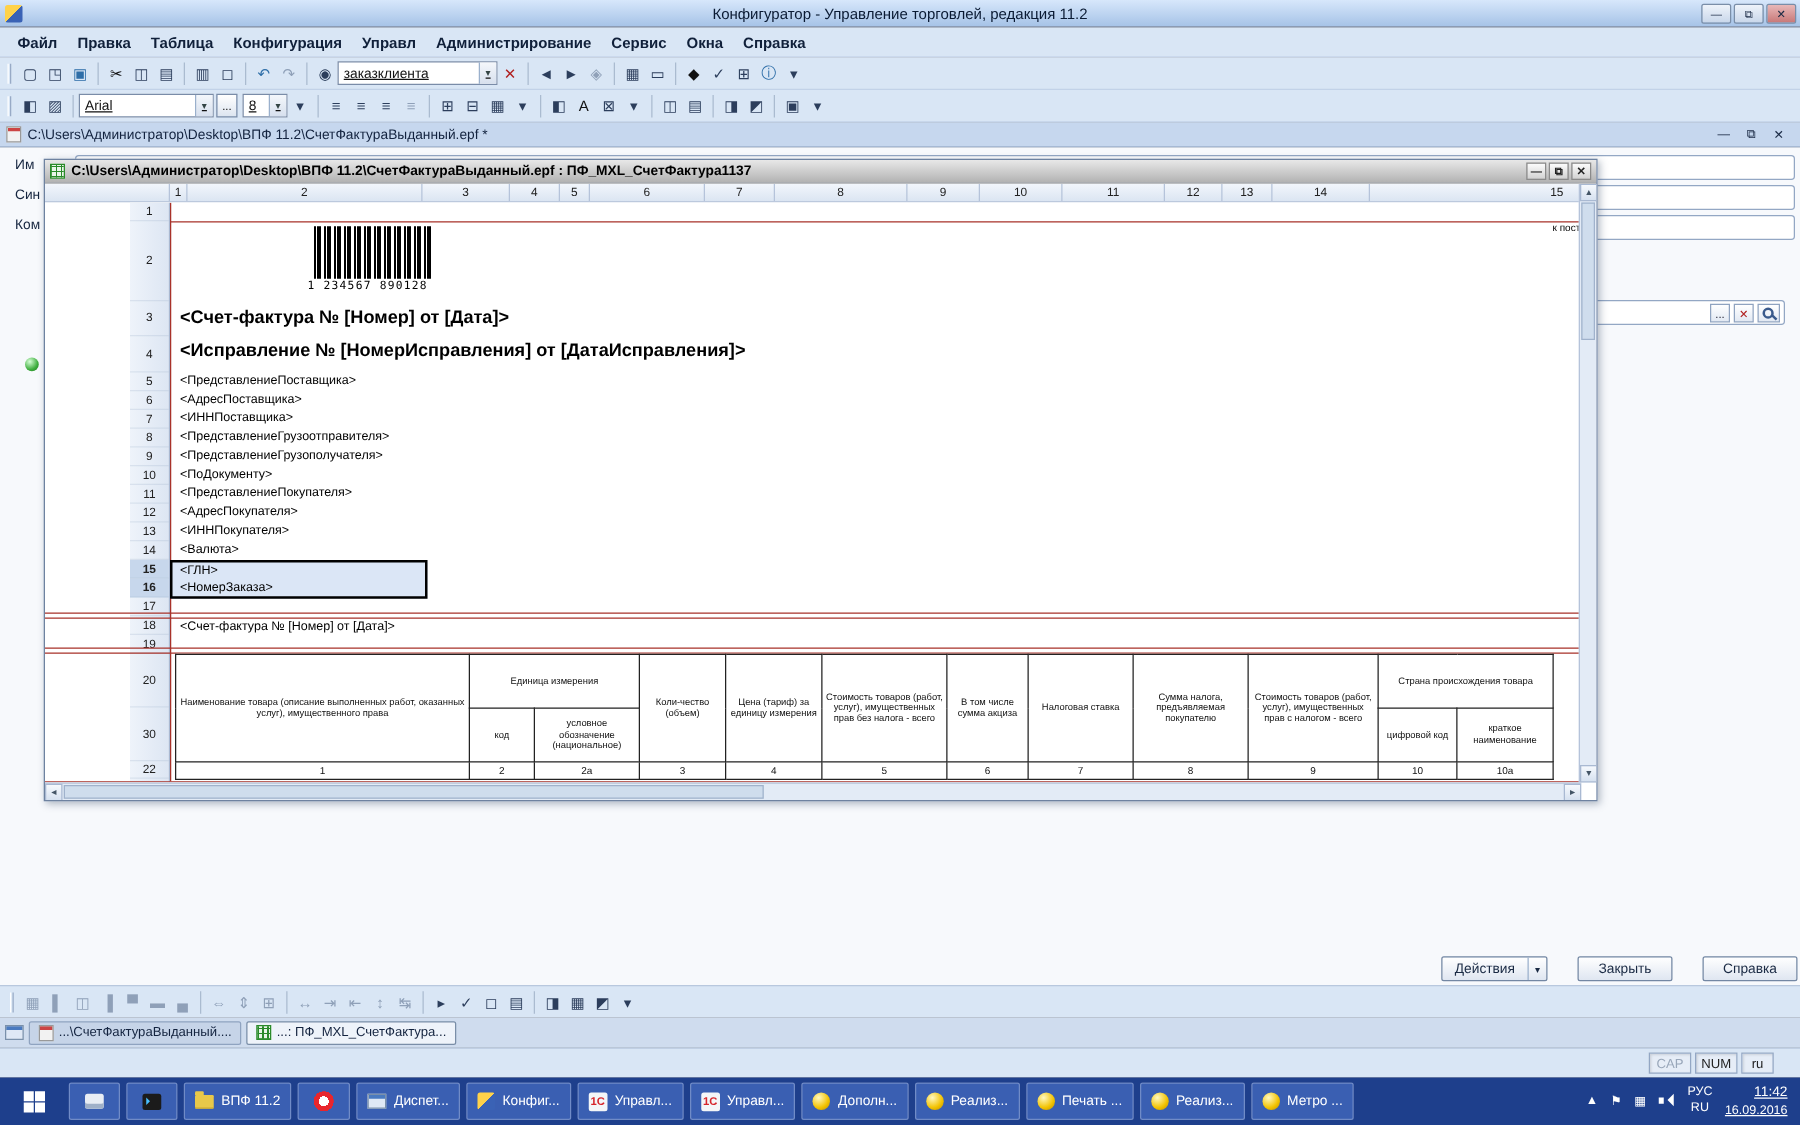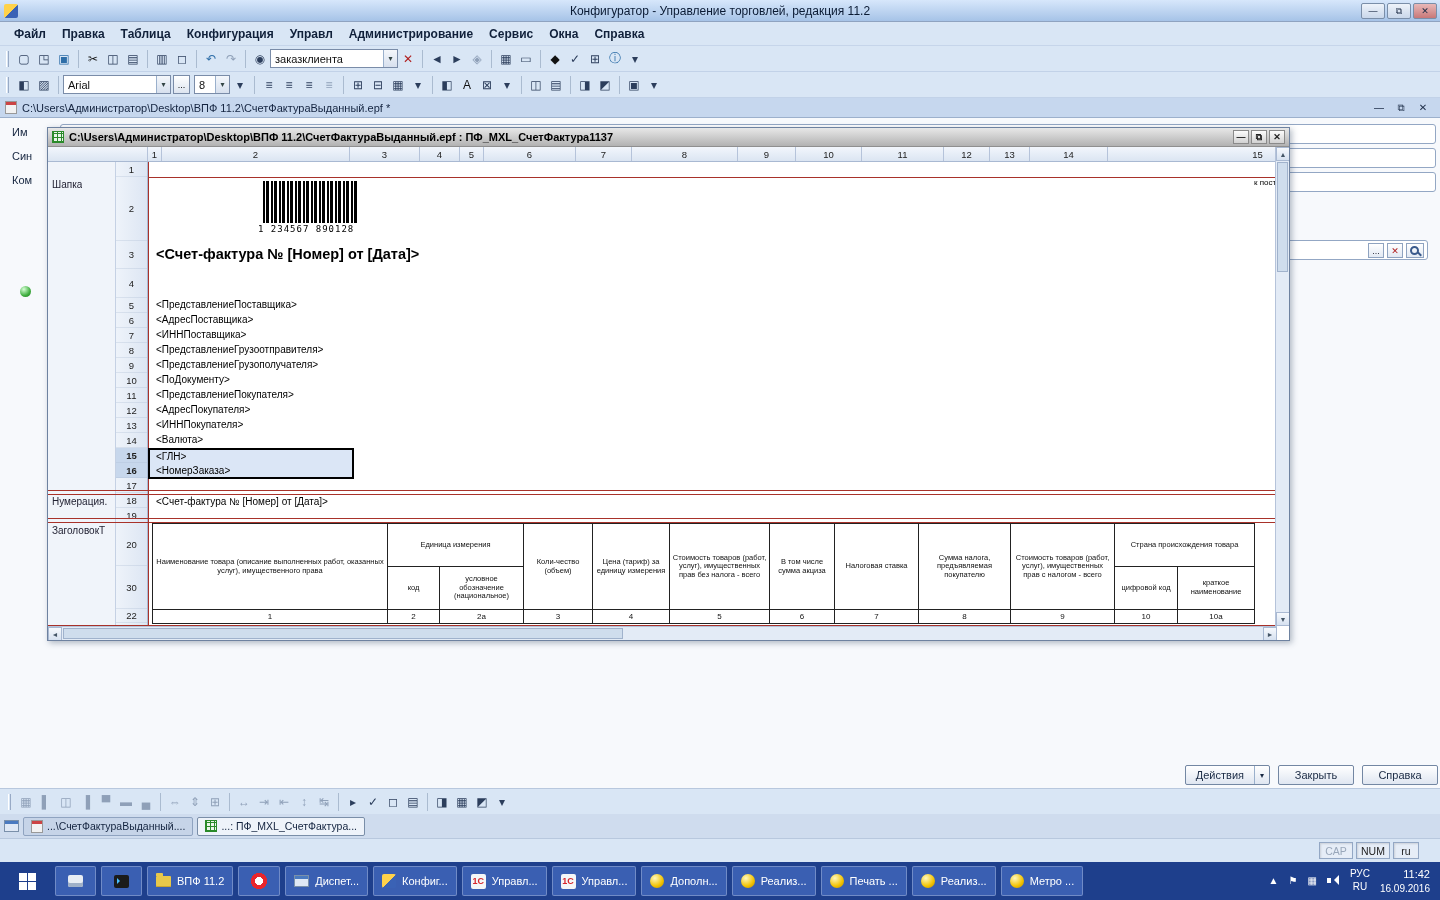--- a/index.html
+++ b/index.html
@@ -16,42 +16,42 @@
 
   .menubar{position:absolute;left:0;top:22px;right:0;height:24px;background:#d9e6f5;border-bottom:1px solid #c6d5ea;display:flex;align-items:center;padding-left:6px;font-weight:bold;}
   .mitem{padding:3px 8px;font-size:12px;color:#10203a;border-radius:2px;}
 
   .tb{position:absolute;left:0;right:0;height:26px;background:#d9e6f5;border-bottom:1px solid #c2d2e8;display:flex;align-items:center;padding-left:4px;}
   .tb1{top:46px;} .tb2{top:72px;}
   .grip{width:3px;height:16px;border-left:1px solid #ffffff;border-right:1px solid #98aac6;margin:0 5px 0 2px;flex:none;}
   .i{display:inline-flex;width:20px;height:18px;align-items:center;justify-content:center;font-size:12px;color:#2c3e5c;flex:none;border:1px solid transparent;border-radius:2px;}
   .i.red{color:#b02020;} .i.dark{color:#111;} .i.dim{color:#8fa0b8;} .i.blue{color:#2e6ea8;}
   .sep{width:1px;height:18px;background:#aabbd0;margin:0 4px;flex:none;}
-  .combo{display:flex;align-items:center;height:19px;background:#fff;border:1px solid #7a8ca8;font-size:11px;color:#111;padding-left:4px;flex:none;}
+  .combo{display:flex;align-items:center;height:19px;background:#fff;border:1px solid #7a8ca8;font-size:11px;color:#111;padding-left:4px;flex:none;text-decoration:underline;}
   .combo .arr{margin-left:auto;width:14px;height:100%;display:flex;align-items:center;justify-content:center;background:linear-gradient(#f4f7fb,#d7e0ee);border-left:1px solid #9ab0cc;font-size:8px;color:#344;}
   .mini{width:17px;height:19px;border:1px solid #7a8ca8;background:linear-gradient(#fff,#dde5f0);font-size:9px;display:flex;align-items:center;justify-content:center;flex:none;margin-left:2px;}
 
   .mdibar{position:absolute;left:0;top:98px;right:0;height:20px;background:#c6d7ee;border-bottom:1px solid #9cb0cc;display:flex;align-items:center;gap:5px;padding:0 5px;font-size:11px;color:#13233f;}
   .ic-epf{width:12px;height:13px;background:#f2f2f2;border:1px solid #999;box-shadow:inset 0 3px #cc4444;flex:none;}
   .mdib{display:flex;gap:6px;margin-left:auto;padding-right:4px;}
   .mdib span{font-size:10px;color:#1a2a44;width:16px;text-align:center;}
 
   
   .workspace{position:absolute;left:0;top:118px;right:0;height:670px;background:#f7f9fc;}
   .flabel{position:absolute;left:12px;font-size:11px;color:#15253f;z-index:1;}
   .finput{position:absolute;height:20px;background:#fff;border:1px solid #93a7c4;border-radius:3px;z-index:1;}
   .fbtns{position:absolute;right:3px;top:2px;display:flex;gap:3px;align-items:center;}
   .fbtn{min-width:16px;height:15px;border:1px solid #8fa3c0;background:linear-gradient(#fff,#e2e9f3);display:flex;align-items:center;justify-content:center;font-size:9px;color:#223;padding:0 2px;}
   .ic-green{width:11px;height:11px;border-radius:50%;background:radial-gradient(circle at 35% 30%,#d6ffd6,#3fae3f 60%,#1d7a1d);position:absolute;left:20px;top:168px;z-index:1;}
   .ic-mag{width:12px;height:12px;position:relative;display:inline-block;}
   .ic-mag:before{content:"";position:absolute;left:1px;top:1px;width:5px;height:5px;border:2px solid #3a5a8c;border-radius:50%;}
   .ic-mag:after{content:"";position:absolute;left:8px;top:8px;width:5px;height:2px;background:#3a5a8c;transform:rotate(45deg);}
 
   
-  .mxl{position:absolute;left:35px;top:9px;width:1243px;height:514px;border:1px solid #6e82a0;background:#d9e3f2;box-shadow:2px 2px 6px rgba(40,60,90,.35);z-index:5;margin-left:12px;}
+  .mxl{position:absolute;left:35px;top:9px;width:1243px;height:514px;border:1px solid #6e82a0;background:#d9e3f2;box-shadow:2px 2px 6px rgba(40,60,90,.35);z-index:5;}
   .mxl-tb{height:19px;background:linear-gradient(#e8e8e8,#b2b2b2);border-bottom:1px solid #8f8f8f;display:flex;align-items:center;gap:5px;padding:0 4px;font-size:11px;font-weight:bold;color:#000;}
   .ti-grid{width:12px;height:12px;background-color:#eaf5ea;border:1px solid #2a8a2a;background-image:repeating-linear-gradient(0deg,#2a8a2a 0 1px,transparent 1px 4px),repeating-linear-gradient(90deg,#2a8a2a 0 1px,transparent 1px 4px);flex:none;}
   .mxl-tbt{white-space:nowrap;overflow:hidden;}
   .mxlbtns{margin-left:auto;display:flex;gap:2px;}
   .mb{width:16px;height:14px;border:1px solid #8a8a8a;background:linear-gradient(#fcfcfc,#d2d2d2);font-size:9px;display:flex;align-items:center;justify-content:center;color:#222;}
   .mxl-main{position:relative;height:493px;background:#fff;overflow:hidden;}
   .colhdr{display:flex;height:15px;background:linear-gradient(#f2f6fc,#dbe5f2);border-bottom:1px solid #a9b9d2;overflow:hidden;}
   .cc{border-right:1px solid #b5c3da;font-size:9.5px;color:#222;display:flex;align-items:center;justify-content:center;flex:none;height:100%;}
   .corner{width:100px;}
   .mxl-body{position:relative;height:464px;background:#fff;overflow:hidden;}
@@ -74,21 +74,21 @@
   .ht td{border:1px solid #222;padding:0 2px;vertical-align:middle;line-height:1.15;overflow:hidden;}
   .ht .numrow td{font-size:8px;}
   .vscroll{position:absolute;right:0;top:0;bottom:14px;width:14px;background:#e3ebf6;border-left:1px solid #b5c3da;display:flex;flex-direction:column;z-index:6;}
   .hscroll{position:absolute;left:0;bottom:0;height:14px;width:1229px;background:#e3ebf6;border-top:1px solid #b5c3da;display:flex;z-index:6;}
   .sbtn{width:14px;height:14px;background:linear-gradient(#f6f9fd,#d6e1f0);border:1px solid #a9b9d2;font-size:7px;color:#456;display:flex;align-items:center;justify-content:center;flex:none;}
   .vthumb{margin:1px;height:110px;background:#cfdded;border:1px solid #a0b2cc;flex:none;}
   .hthumb{margin:1px;width:560px;background:#cfdded;border:1px solid #a0b2cc;flex:none;}
   .track{flex:1;}
 
   
-  .abtn-row{position:absolute;right:2px;top:647px;display:flex;gap:8px;z-index:1;justify-content:center;}
+  .abtn-row{position:absolute;right:2px;top:647px;display:flex;gap:24px;z-index:1;justify-content:center;}
   .abtn{height:20px;border:1px solid #7387a3;background:linear-gradient(#ffffff,#dfe6f1);border-radius:2px;font-size:11px;color:#1a2a44;display:flex;align-items:center;justify-content:center;}
   .abtn .lbl{padding:0 10px;}
   .abtn .darr{width:15px;height:100%;border-left:1px solid #9ab0cc;display:flex;align-items:center;justify-content:center;font-size:8px;}
   .w76{width:76px;}
 
   
   .btoolbar{position:absolute;left:0;top:788px;right:0;height:26px;background:#d9e6f5;border-top:1px solid #b8c8de;display:flex;align-items:center;padding-left:6px;}
   .tabbar{position:absolute;left:0;top:814px;right:0;height:24px;background:#cfdcee;display:flex;align-items:center;gap:4px;padding-left:4px;}
   .ic-win{width:15px;height:12px;background:#dfe8f5;border:1px solid #7a90aa;box-shadow:inset 0 3px #4a7ac0;flex:none;}
   .tab{height:19px;display:flex;align-items:center;gap:4px;padding:0 7px;border:1px solid #8fa3c0;background:#c6d4e8;font-size:10.5px;color:#13233f;border-radius:2px;white-space:nowrap;}
@@ -112,21 +112,21 @@
   .ic-opera{width:16px;height:16px;background:radial-gradient(circle at 50% 50%,#fff 0 4px,#e8262d 4px 8px,transparent 8px);flex:none;}
   .ic-conf{width:14px;height:14px;background:linear-gradient(135deg,#ffd24a 0 50%,#3a62b5 50% 100%);border-radius:2px;flex:none;}
   .ic-1c{width:15px;height:15px;background:#f4f6f8;border-radius:2px;color:#d6252b;font-weight:bold;font-size:9px;display:flex;align-items:center;justify-content:center;flex:none;}
   .ic-ball{width:14px;height:14px;border-radius:50%;background:radial-gradient(circle at 35% 30%,#fff8c0,#f2c200 60%,#b88a00);flex:none;}
   .tray{margin-left:auto;display:flex;align-items:center;gap:10px;padding-right:6px;}
   .trayi{font-size:10px;color:#fff;}
   .spk{width:13px;height:11px;position:relative;}
   .spk:before{content:"";position:absolute;left:0;top:3px;width:4px;height:5px;background:#fff;}
   .spk:after{content:"";position:absolute;left:2px;top:0;border:5.5px solid transparent;border-right-color:#fff;}
   .trtxt{text-align:center;font-size:10px;line-height:1.25;}
-  .trtime{text-align:right;font-size:11px;line-height:1.3;}
+  .trtime{text-align:right;font-size:11px;line-height:1.3;text-decoration:underline;}
 </style>
 </head>
 <body>
 
 <div class="app">
 
   <div class="titlebar">
     <span class="appico"></span>
     <span class="title-text">Конфигуратор - Управление торговлей, редакция 11.2</span>
     <span class="wbtns">
@@ -280,25 +280,20 @@
           <span class="cc" style="width:58px">9</span>
           <span class="cc" style="width:66px">10</span>
           <span class="cc" style="width:82px">11</span>
           <span class="cc" style="width:46px">12</span>
           <span class="cc" style="width:40px">13</span>
           <span class="cc" style="width:78px">14</span>
           <span class="cc" style="width:300px">15</span>
         </div>
         <div class="mxl-body">
 
-          <div class="sectpanel">
-            <span class="sectlbl" style="top:17px">Шапка</span>
-            <span class="sectlbl" style="top:334px">Нумерация.</span>
-            <span class="sectlbl" style="top:363px">ЗаголовокТ</span>
-          </div>
 
           <div class="rowhdr">
             <span class="rc hA">1</span>
             <span class="rc hB">2</span>
             <span class="rc hC">3</span>
             <span class="rc hD">4</span>
             <span class="rc hA">5</span>
             <span class="rc hA">6</span>
             <span class="rc hA">7</span>
             <span class="rc hA">8</span>
@@ -324,20 +319,21 @@
           <div class="rline" style="left:0;width:1229px;top:360px"></div>
           <div class="rline" style="left:0;width:1229px;top:463px"></div>
 
           <div class="sheet">
             <div class="vline" style="left:0;top:0;height:463px"></div>
             <div class="rline" style="left:0;right:0;top:15px"></div>
             <div class="barcode"></div>
             <div class="bcd">1 234567 890128</div>
             <div class="decree">к постановлению Правит</div>
             <div class="btitle" style="top:84px">&lt;Счет-фактура № [Номер] от [Дата]&gt;</div>
+            <div class="btitle" style="top:111px">&lt;Исправление № [НомерИсправления] от [ДатаИсправления]&gt;</div>
             <div class="ctext" style="top:137px">&lt;ПредставлениеПоставщика&gt;</div>
             <div class="ctext" style="top:152px">&lt;АдресПоставщика&gt;</div>
             <div class="ctext" style="top:167px">&lt;ИННПоставщика&gt;</div>
             <div class="ctext" style="top:182px">&lt;ПредставлениеГрузоотправителя&gt;</div>
             <div class="ctext" style="top:197px">&lt;ПредставлениеГрузополучателя&gt;</div>
             <div class="ctext" style="top:212px">&lt;ПоДокументу&gt;</div>
             <div class="ctext" style="top:227px">&lt;ПредставлениеПокупателя&gt;</div>
             <div class="ctext" style="top:242px">&lt;АдресПокупателя&gt;</div>
             <div class="ctext" style="top:257px">&lt;ИННПокупателя&gt;</div>
             <div class="ctext" style="top:272px">&lt;Валюта&gt;</div>

